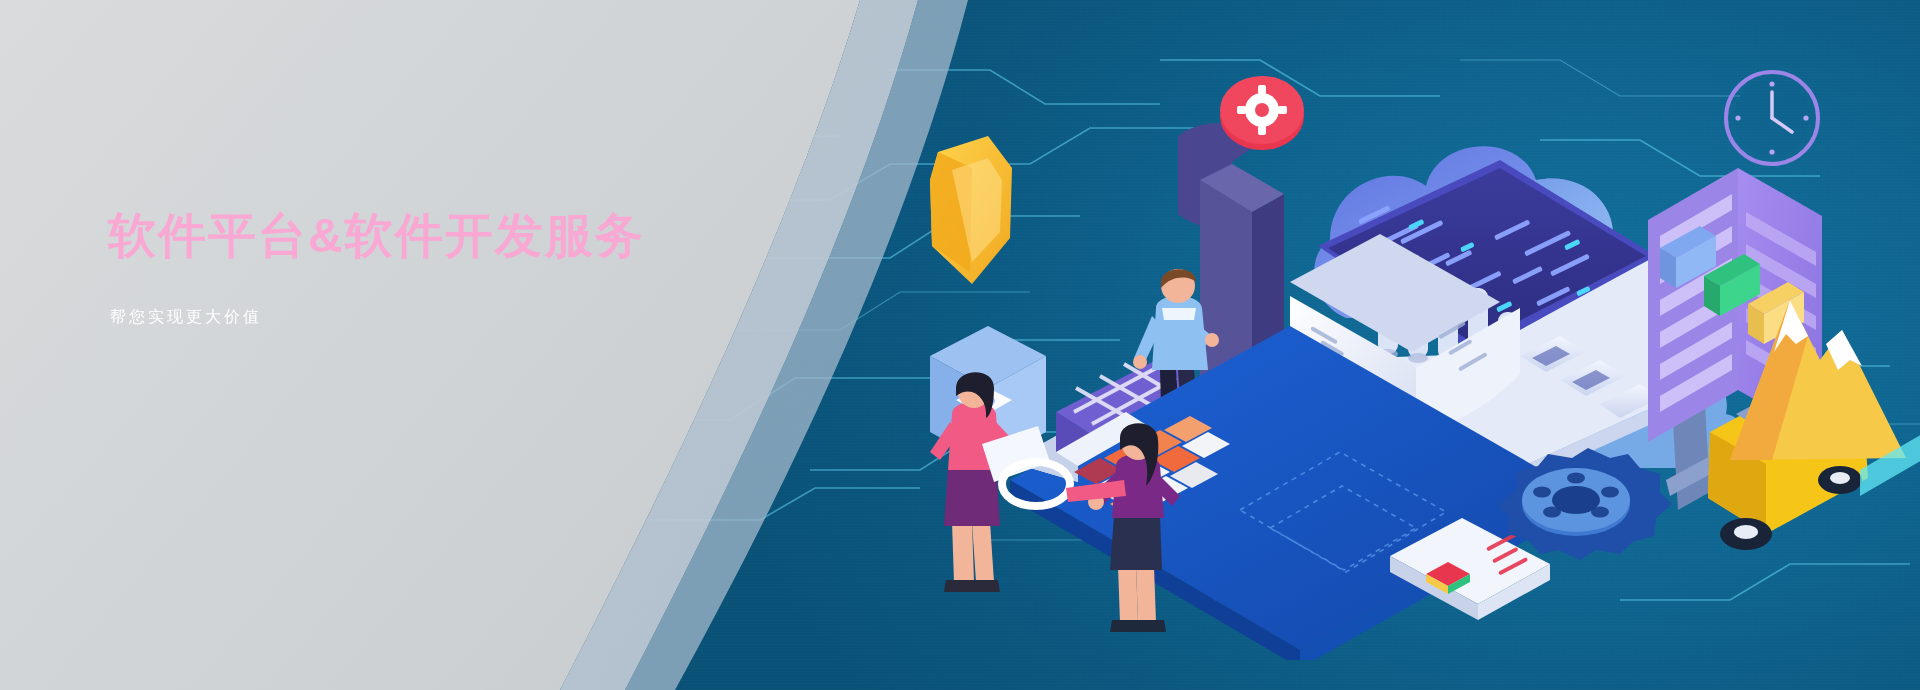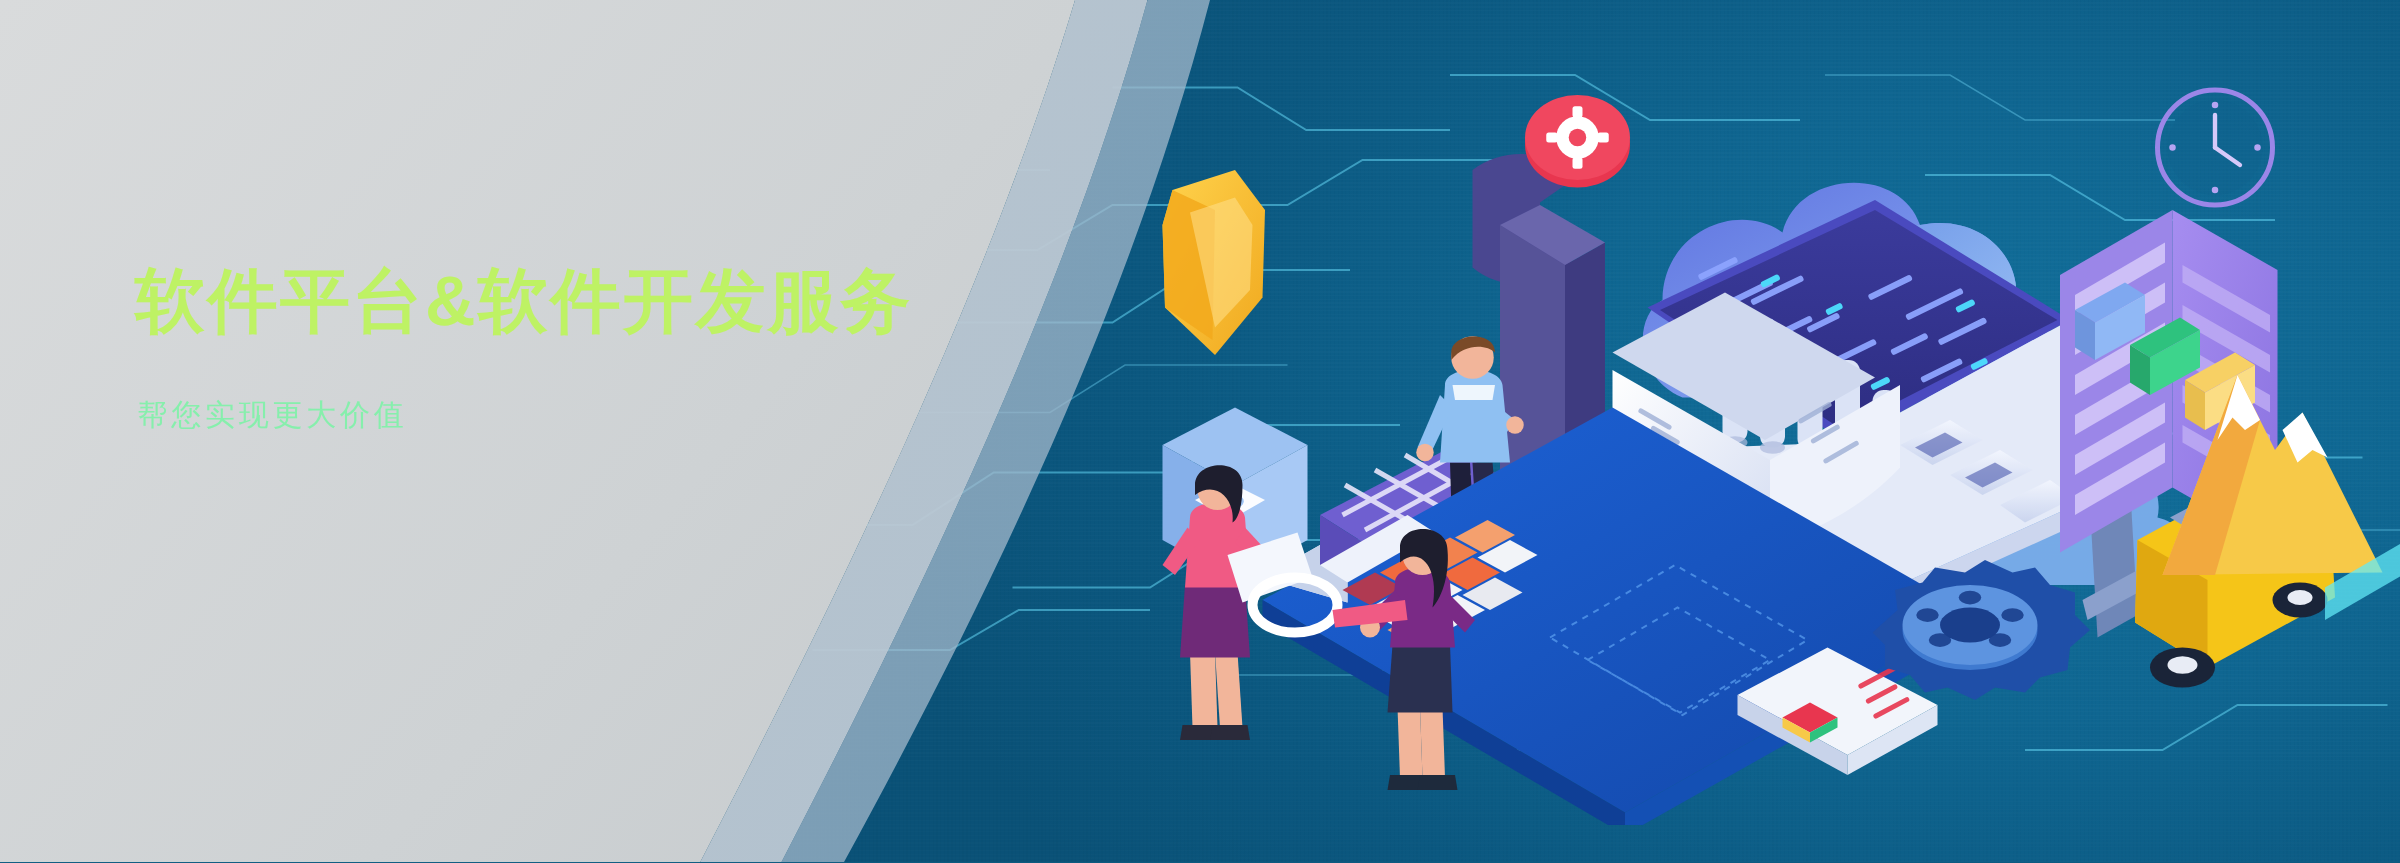--- a/index.html
+++ b/index.html
@@ -46,27 +46,27 @@
     background-image:
       repeating-linear-gradient(0deg, rgba(255,255,255,.05) 0 1px, transparent 1px 3px),
       repeating-linear-gradient(90deg, rgba(0,0,0,.05) 0 1px, transparent 1px 3px);
   }
   .circuit{position:absolute;inset:0;}
 
   
   .copy{position:absolute;left:108px;top:208px;}
   .title{
     margin:0;
-    font-size:56px;font-weight:700;letter-spacing:2px;
-    color:#bef264;line-height:1.18;white-space:nowrap;
+    font-size:48px;font-weight:700;letter-spacing:2px;
+    color:#f9a8d4;line-height:1.18;white-space:nowrap;
   }
   .subtitle{
     margin:42px 0 0 2px;
-    font-size:24px;font-weight:400;letter-spacing:3px;
-    color:#86efac;
+    font-size:16px;font-weight:400;letter-spacing:3px;
+    color:#ffffff;
   }
 
   
   .art{position:absolute;left:860px;top:40px;width:1060px;height:620px;}
   .art svg{display:block;width:100%;height:100%;}
 </style>
 </head>
 <body>
 
 <div class="banner">

